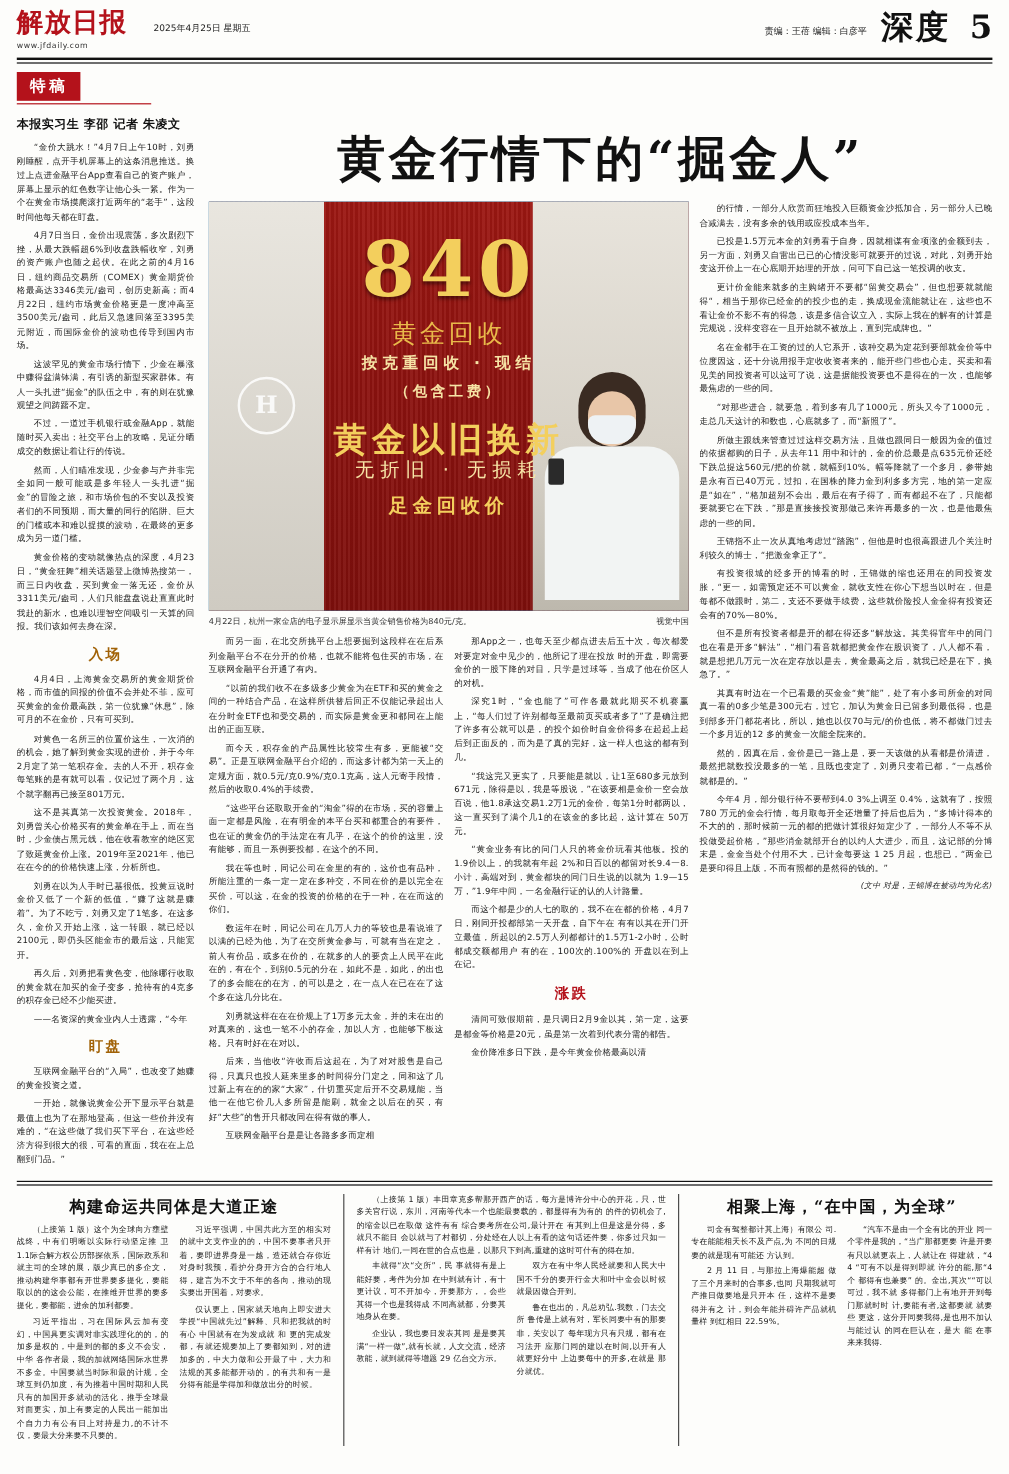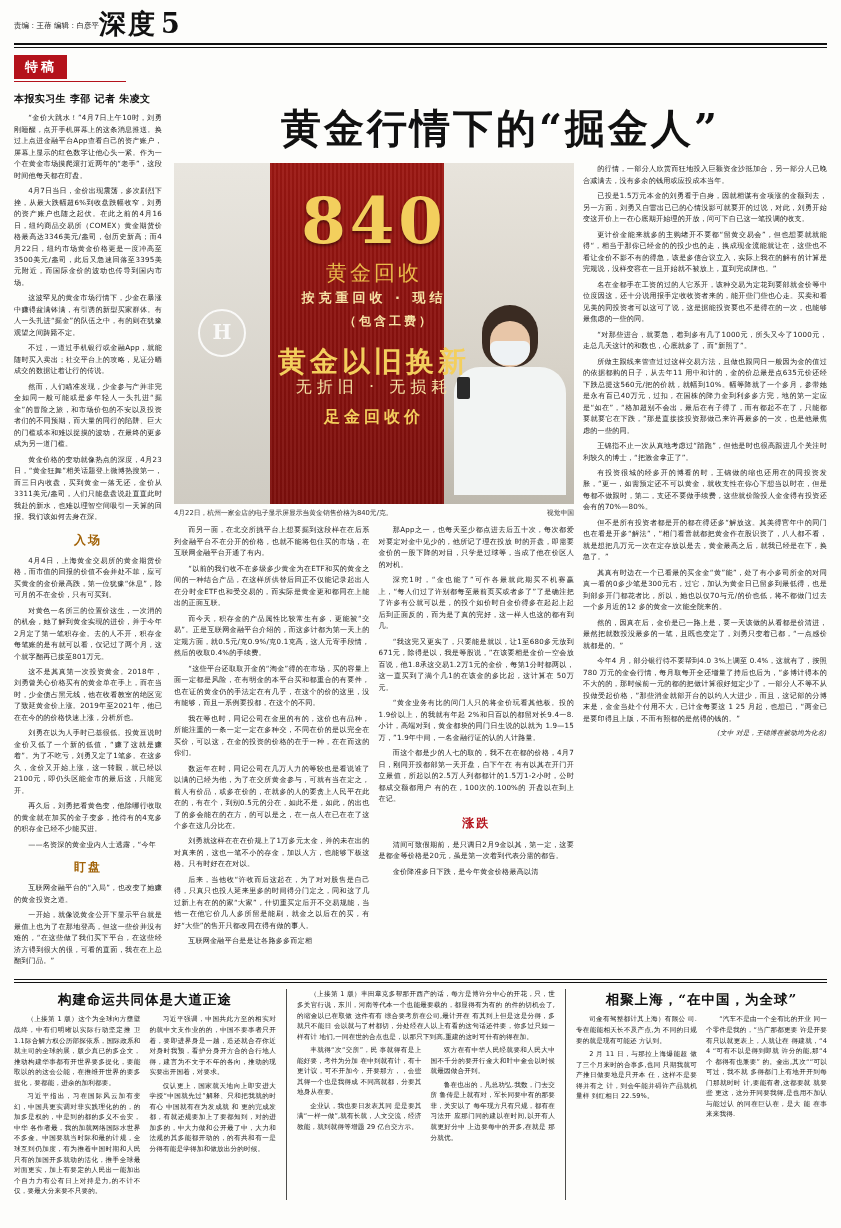--- a/index.html
+++ b/index.html
@@ -17,21 +17,21 @@
   .masthead{display:flex;align-items:flex-start;justify-content:space-between;padding:8px 0 4px 0;}
   .mh-left{display:flex;align-items:flex-start;gap:10px;}
   .logo-box{width:104px;}
   .logo-cn{
     font-family:"DejaVu Serif","Liberation Serif",serif;
     font-weight:bold;font-size:22px;letter-spacing:1px;color:#b4121b;
     line-height:1.05;white-space:nowrap;
   }
   .logo-url{font-size:6.5px;color:#333;margin-top:3px;letter-spacing:.5px;}
   .mh-date{font-size:7.5px;color:#222;padding-top:11px;}
-  .mh-right{display:flex;align-items:flex-end;gap:0;padding-top:2px;}
+  .mh-right{display:flex;align-items:flex-end;gap:12px;padding-top:2px;}
   .mh-credits{font-size:7.5px;color:#222;padding-bottom:6px;}
   .mh-section{
     font-family:"DejaVu Serif","Liberation Serif",serif;
     font-weight:bold;font-size:27px;letter-spacing:2px;color:#111;line-height:1;
   }
   .mh-pageno{
     font-family:"DejaVu Serif","Liberation Serif",serif;
     font-weight:bold;font-size:27px;color:#111;line-height:1;margin-left:4px;
   }
   .rule-thick{height:2.4px;background:#111;margin:2px 0 0 0;}
@@ -101,21 +101,21 @@
     position:absolute;left:50%;top:96px;transform:translateX(-50%);
     font-size:21px;font-weight:normal;color:#f1c84f;letter-spacing:3px;opacity:.92;
     font-family:"DejaVu Serif","Liberation Serif",serif;
   }
   .photo .line3{
     position:absolute;left:50%;top:126px;transform:translateX(-50%);
     font-size:13px;font-weight:bold;color:#f6e3a5;letter-spacing:4px;
   }
   .photo .line4{
     position:absolute;left:50%;top:150px;transform:translateX(-50%);
-    font-size:12px;font-weight:bold;color:#f6e3a5;letter-spacing:3px;margin-left:15px;
+    font-size:12px;font-weight:bold;color:#f6e3a5;letter-spacing:3px;
   }
   .photo .line5{
     position:absolute;left:50%;top:180px;transform:translateX(-50%);
     font-family:"DejaVu Serif","Liberation Serif",serif;
     font-size:28px;font-weight:bold;color:#f3cf5d;letter-spacing:4px;
   }
   .photo .line6{
     position:absolute;left:50%;top:214px;transform:translateX(-50%);
     font-size:16px;font-weight:normal;color:#f6e3a5;letter-spacing:5px;text-align:center;
   }
@@ -183,20 +183,27 @@
   .right-note{font-size:6.6px;text-align:right;color:#222;margin-top:3px;font-style:italic;}
   .col-pair{display:flex;gap:9px;}
   .col-pair > div{flex:1;}
 </style>
 </head>
 <body>
 
 <div class="page">
 
   <div class="masthead">
+    <div class="mh-left">
+      <div class="logo-box">
+        <div class="logo-cn">解放日报</div>
+        <div class="logo-url">www.jfdaily.com</div>
+      </div>
+      <div class="mh-date">2025年4月25日 星期五</div>
+    </div>
     <div class="mh-right">
       <div class="mh-credits">责编：王蓓  编辑：白彦平</div>
       <div class="mh-section">深度</div>
       <div class="mh-pageno">5</div>
     </div>
   </div>
   <div class="rule-thick"></div>
   <div class="rule-thin"></div>
 
   <div class="tag-row">

